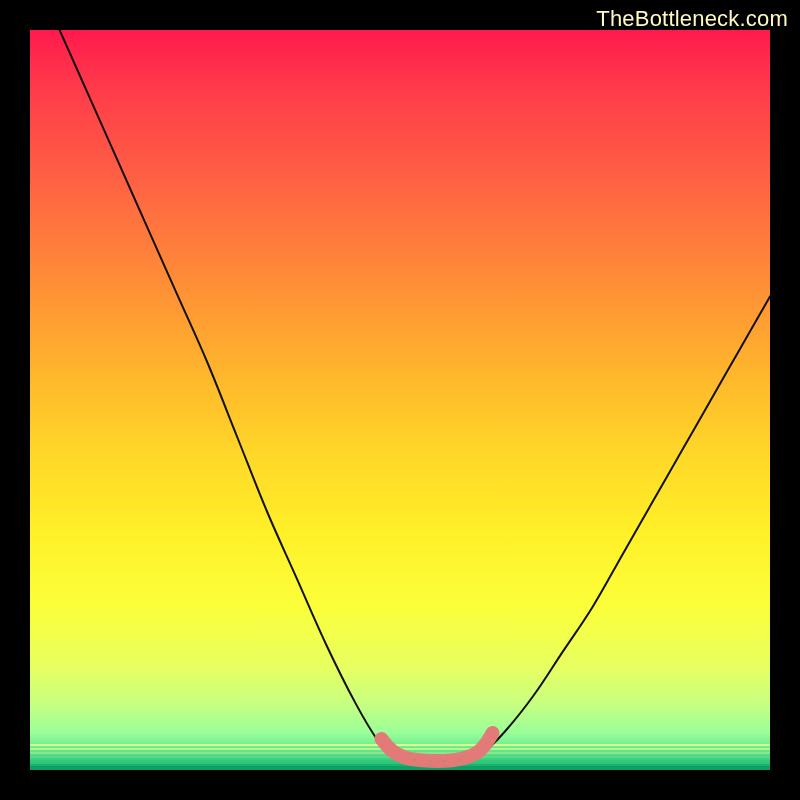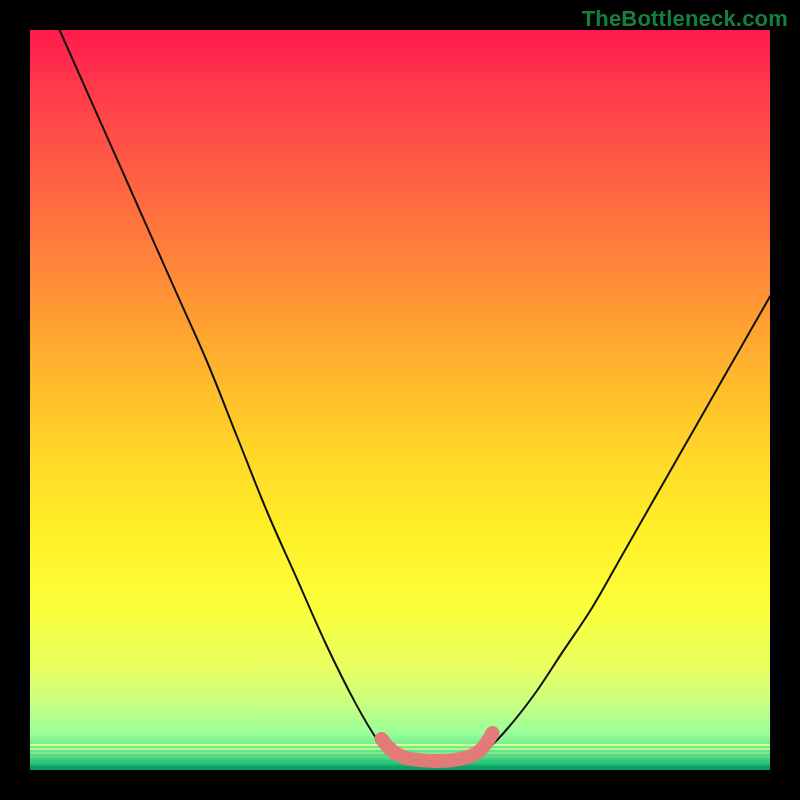--- a/index.html
+++ b/index.html
@@ -54,23 +54,23 @@
   svg.curve {
     position: absolute;
     inset: 0;
     width: 100%;
     height: 100%;
   }
   .watermark {
     position: absolute;
     top: 6px;
     right: 12px;
-    color: #15803d;
+    color: #fef9c3;
     font-size: 22px;
-    font-weight: 700;
+    font-weight: 400;
     letter-spacing: 0.2px;
     user-select: none;
   }
 </style>
 </head>
 <body>
 
 <div class="stage">
 
   <div class="watermark">TheBottleneck.com</div>

